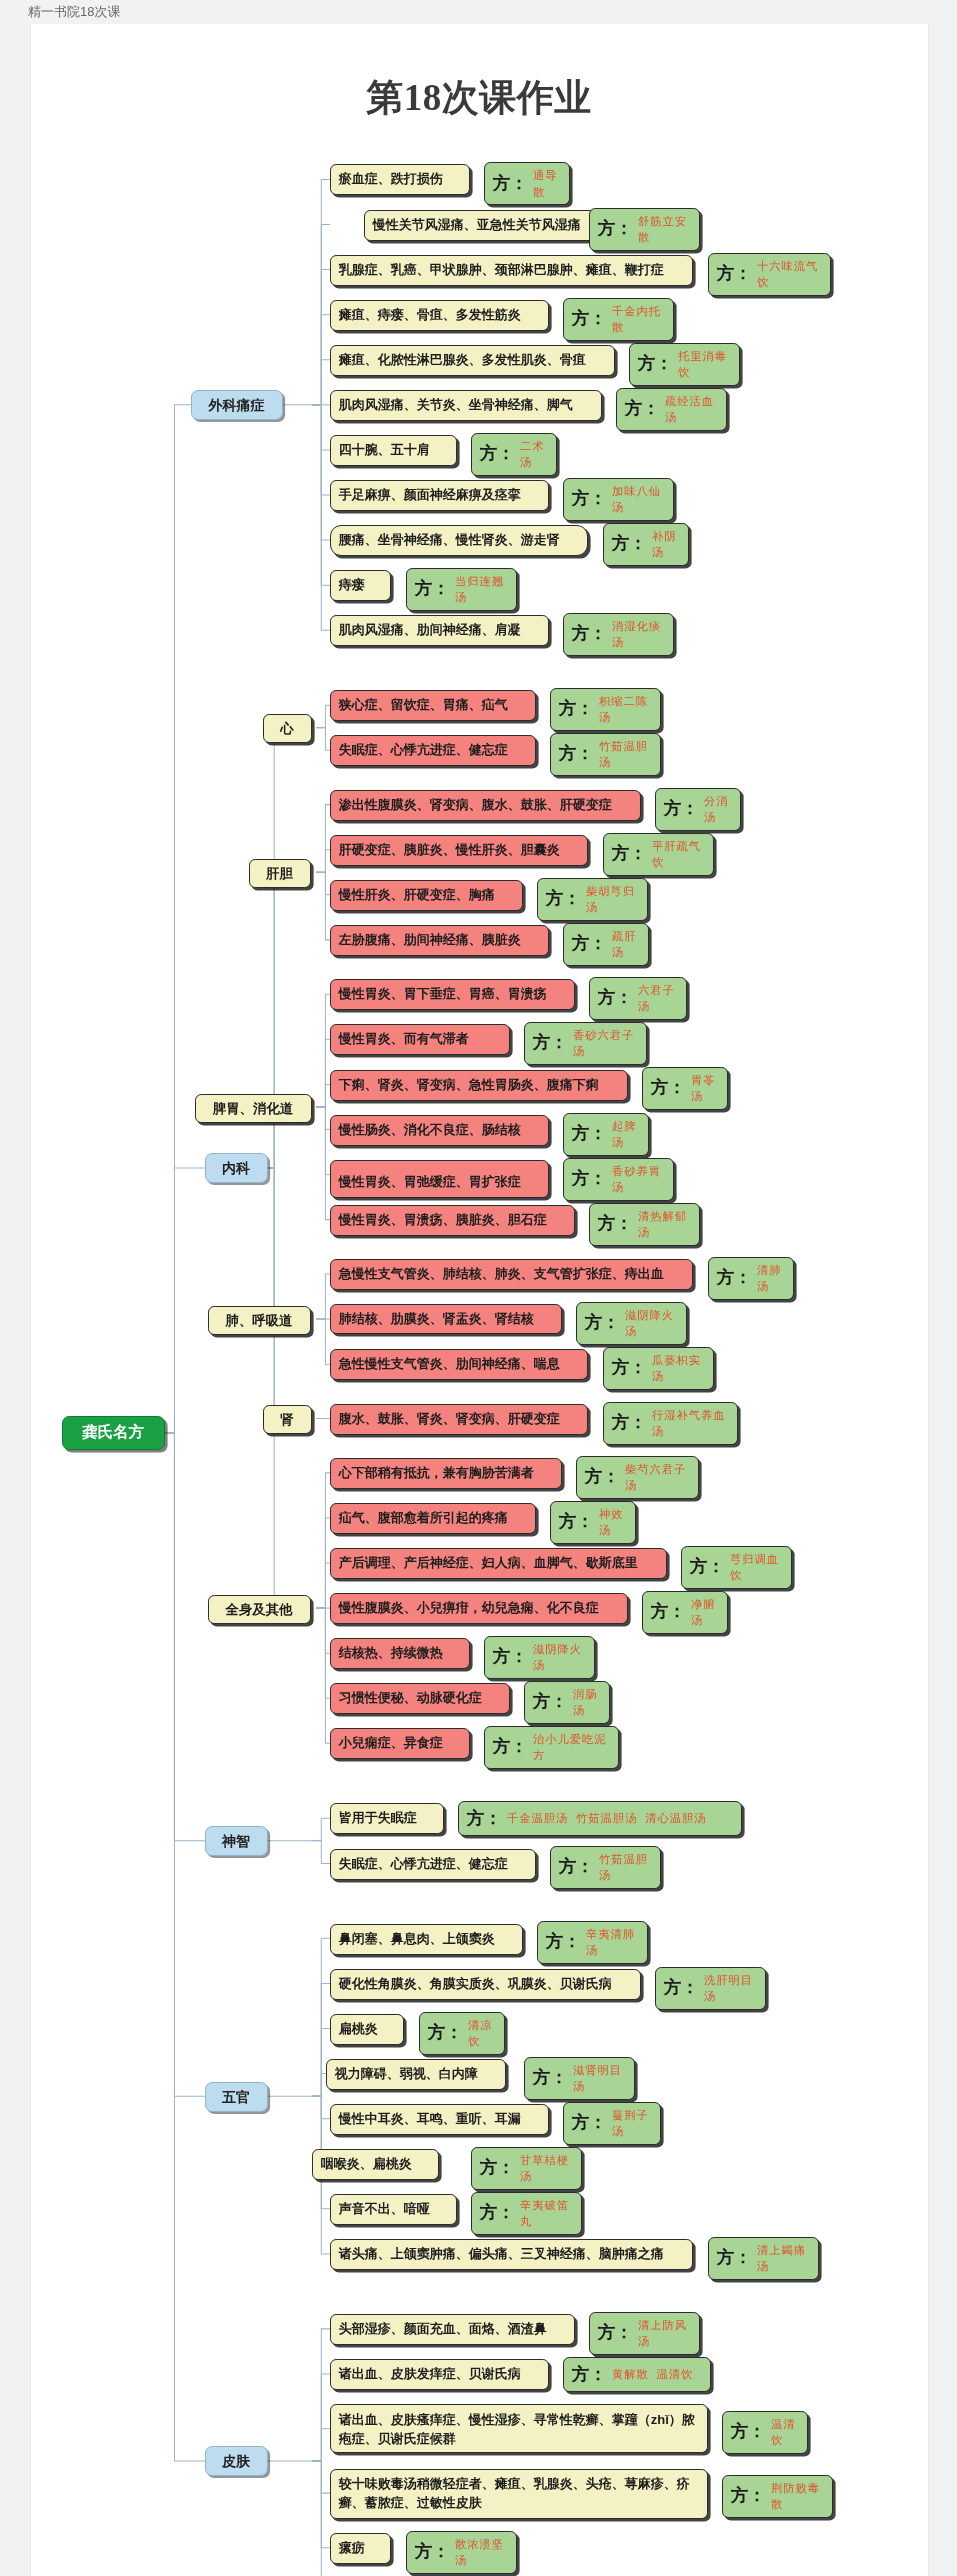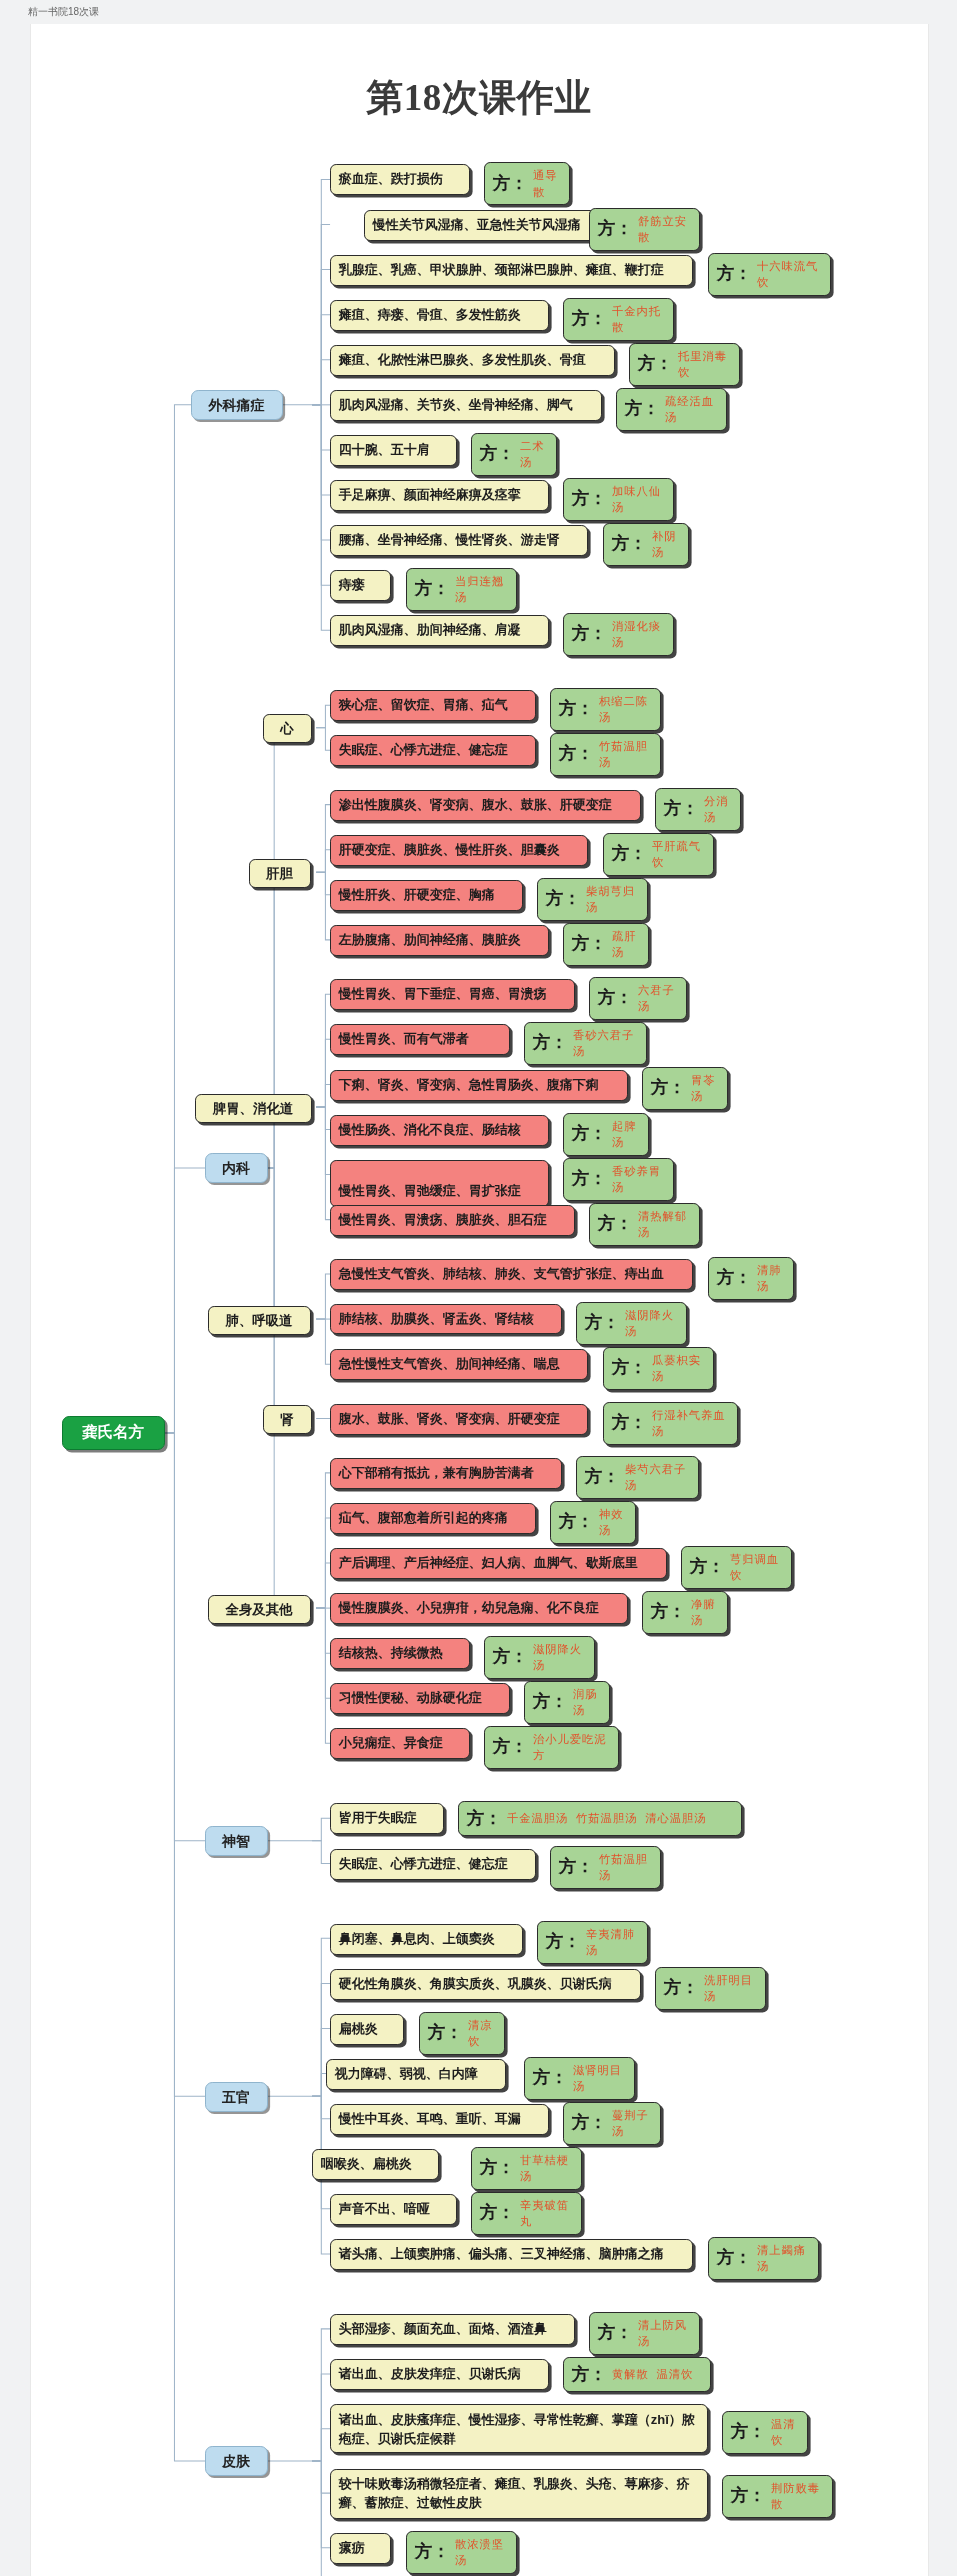--- a/index.html
+++ b/index.html
@@ -7,21 +7,21 @@
   body {
     background:#f1f2f3;
     font-family:"Liberation Sans","DejaVu Sans",sans-serif;
     width:958px;
   }
   .browser-bar{
     height:24px;
     background:#f1f2f3;
     display:flex; align-items:center;
     padding-left:28px;
-    font-size:10px; color:#666;
+    font-size:13px; color:#666;
   }
   .page{
     width:899px;
     margin:0 auto;
     background:#ffffff;
     min-height:2746px;
     position:relative;
     border-left:0.5px solid #e8e8e8;
     border-right:0.5px solid #e8e8e8;
   }
@@ -200,21 +200,21 @@
       <div class="node sym sym-y" style="left: 299px; top: 156px; width: 219px; min-height: 30px; padding-top: 5.2px; padding-bottom: 5.2px;">瘫疽、痔瘘、骨疽、多发性筋炎</div>
       <div class="node rx" style="left: 532px; top: 154px; width: 111px; min-height: 32px;"><span class="fang">方：</span><span class="fname">千金内托散</span></div>
       <div class="node sym sym-y" style="left: 299px; top: 201px; width: 285px; min-height: 30px; padding-top: 5.2px; padding-bottom: 5.2px;">瘫疽、化脓性淋巴腺炎、多发性肌炎、骨疽</div>
       <div class="node rx" style="left: 598px; top: 199px; width: 111px; min-height: 32px;"><span class="fang">方：</span><span class="fname">托里消毒饮</span></div>
       <div class="node sym sym-y" style="left: 299px; top: 246px; width: 272px; min-height: 30px; padding-top: 5.2px; padding-bottom: 5.2px;">肌肉风湿痛、关节炎、坐骨神经痛、脚气</div>
       <div class="node rx" style="left: 585px; top: 244px; width: 111px; min-height: 32px;"><span class="fang">方：</span><span class="fname">疏经活血汤</span></div>
       <div class="node sym sym-y" style="left: 299px; top: 291px; width: 127px; min-height: 30px; padding-top: 5.2px; padding-bottom: 5.2px;">四十腕、五十肩</div>
       <div class="node rx" style="left: 440px; top: 289px; width: 86px; min-height: 32px;"><span class="fang">方：</span><span class="fname">二术汤</span></div>
       <div class="node sym sym-y" style="left: 299px; top: 336px; width: 219px; min-height: 30px; padding-top: 5.2px; padding-bottom: 5.2px;">手足麻痹、颜面神经麻痹及痉挛</div>
       <div class="node rx" style="left: 532px; top: 334px; width: 111px; min-height: 32px;"><span class="fang">方：</span><span class="fname">加味八仙汤</span></div>
-      <div class="node sym sym-y" style="left: 299px; top: 381px; width: 258px; min-height: 30px; padding-top: 5.2px; padding-bottom: 5.2px;">腰痛、坐骨神经痛、慢性肾炎、游走肾</div>
+      <div class="node sym sym-y" style="left: 299px; top: 381px; width: 258px; min-height: 30px; padding-top: 5.2px; padding-bottom: 5.2px; border-radius: 11px;">腰痛、坐骨神经痛、慢性肾炎、游走肾</div>
       <div class="node rx" style="left: 572px; top: 379px; width: 86px; min-height: 32px;"><span class="fang">方：</span><span class="fname">补阴汤</span></div>
       <div class="node sym sym-y" style="left: 299px; top: 426px; width: 61px; min-height: 30px; padding-top: 5.2px; padding-bottom: 5.2px;">痔瘘</div>
       <div class="node rx" style="left: 375px; top: 424px; width: 111px; min-height: 32px;"><span class="fang">方：</span><span class="fname">当归连翘汤</span></div>
       <div class="node sym sym-y" style="left: 299px; top: 471px; width: 219px; min-height: 30px; padding-top: 5.2px; padding-bottom: 5.2px;">肌肉风湿痛、肋间神经痛、肩凝</div>
       <div class="node rx" style="left: 532px; top: 469px; width: 111px; min-height: 32px;"><span class="fang">方：</span><span class="fname">消湿化痰汤</span></div>
       <div class="node cat" style="left: 160px; top: 246px; width: 92px; min-height: 29px;">外科痛症</div>
       <div class="node sym sym-r" style="left: 299px; top: 546px; width: 206px; min-height: 30px; padding-top: 5.2px; padding-bottom: 5.2px;">狭心症、留饮症、胃痛、疝气</div>
       <div class="node rx" style="left: 519px; top: 544px; width: 111px; min-height: 32px;"><span class="fang">方：</span><span class="fname">枳缩二陈汤</span></div>
       <div class="node sym sym-r" style="left: 299px; top: 591px; width: 206px; min-height: 30px; padding-top: 5.2px; padding-bottom: 5.2px;">失眠症、心悸亢进症、健忘症</div>
       <div class="node rx" style="left: 519px; top: 589px; width: 111px; min-height: 32px;"><span class="fang">方：</span><span class="fname">竹茹温胆汤</span></div>
@@ -229,21 +229,21 @@
       <div class="node rx" style="left: 532px; top: 779px; width: 86px; min-height: 32px;"><span class="fang">方：</span><span class="fname">疏肝汤</span></div>
       <div class="node sub" style="left: 218px; top: 715px; width: 62px; min-height: 27px;">肝胆</div>
       <div class="node sym sym-r" style="left: 299px; top: 835px; width: 245px; min-height: 30px; padding-top: 5.2px; padding-bottom: 5.2px;">慢性胃炎、胃下垂症、胃癌、胃溃疡</div>
       <div class="node rx" style="left: 558px; top: 833px; width: 98px; min-height: 32px;"><span class="fang">方：</span><span class="fname">六君子汤</span></div>
       <div class="node sym sym-r" style="left: 299px; top: 880px; width: 180px; min-height: 30px; padding-top: 5.2px; padding-bottom: 5.2px;">慢性胃炎、而有气滞者</div>
       <div class="node rx" style="left: 493px; top: 878px; width: 123px; min-height: 32px;"><span class="fang">方：</span><span class="fname">香砂六君子汤</span></div>
       <div class="node sym sym-r" style="left: 299px; top: 926px; width: 298px; min-height: 30px; padding-top: 5.2px; padding-bottom: 5.2px;">下痢、肾炎、肾变病、急性胃肠炎、腹痛下痢</div>
       <div class="node rx" style="left: 611px; top: 923px; width: 86px; min-height: 32px;"><span class="fang">方：</span><span class="fname">胃苓汤</span></div>
       <div class="node sym sym-r" style="left: 299px; top: 971px; width: 219px; min-height: 30px; padding-top: 5.2px; padding-bottom: 5.2px;">慢性肠炎、消化不良症、肠结核</div>
       <div class="node rx" style="left: 532px; top: 969px; width: 86px; min-height: 32px;"><span class="fang">方：</span><span class="fname">起脾汤</span></div>
-      <div class="node sym sym-r" style="left: 299px; top: 1016px; width: 219px; min-height: 30px; padding-top: 21px; padding-bottom: 5.2px; font-family: Liberation Serif, serif;">慢性胃炎、胃弛缓症、胃扩张症</div>
+      <div class="node sym sym-r" style="left: 299px; top: 1016px; width: 219px; min-height: 30px; padding-top: 12px; padding-bottom: 5.2px; font-family: Liberation Serif, serif;">慢性胃炎、胃弛缓症、胃扩张症</div>
       <div class="node rx" style="left: 532px; top: 1014px; width: 111px; min-height: 32px;"><span class="fang">方：</span><span class="fname">香砂养胃汤</span></div>
       <div class="node sym sym-r" style="left: 299px; top: 1061px; width: 245px; min-height: 30px; padding-top: 5.2px; padding-bottom: 5.2px;">慢性胃炎、胃溃疡、胰脏炎、胆石症</div>
       <div class="node rx" style="left: 558px; top: 1059px; width: 111px; min-height: 32px;"><span class="fang">方：</span><span class="fname">清热解郁汤</span></div>
       <div class="node sub" style="left: 164px; top: 950px; width: 117px; min-height: 27px;">脾胃、消化道</div>
       <div class="node sym sym-r" style="left: 299px; top: 1115px; width: 363px; min-height: 30px; padding-top: 5.2px; padding-bottom: 5.2px;">急慢性支气管炎、肺结核、肺炎、支气管扩张症、痔出血</div>
       <div class="node rx" style="left: 677px; top: 1113px; width: 86px; min-height: 32px;"><span class="fang">方：</span><span class="fname">清肺汤</span></div>
       <div class="node sym sym-r" style="left: 299px; top: 1160px; width: 232px; min-height: 30px; padding-top: 5.2px; padding-bottom: 3px;">肺结核、肋膜炎、肾盂炎、肾结核</div>
       <div class="node rx" style="left: 545px; top: 1158px; width: 111px; min-height: 32px;"><span class="fang">方：</span><span class="fname">滋阴降火汤</span></div>
       <div class="node sym sym-r" style="left: 299px; top: 1205px; width: 258px; min-height: 30px; padding-top: 5.2px; padding-bottom: 5.2px;">急性慢性支气管炎、肋间神经痛、喘息</div>
       <div class="node rx" style="left: 572px; top: 1203px; width: 111px; min-height: 32px;"><span class="fang">方：</span><span class="fname">瓜蒌枳实汤</span></div>

